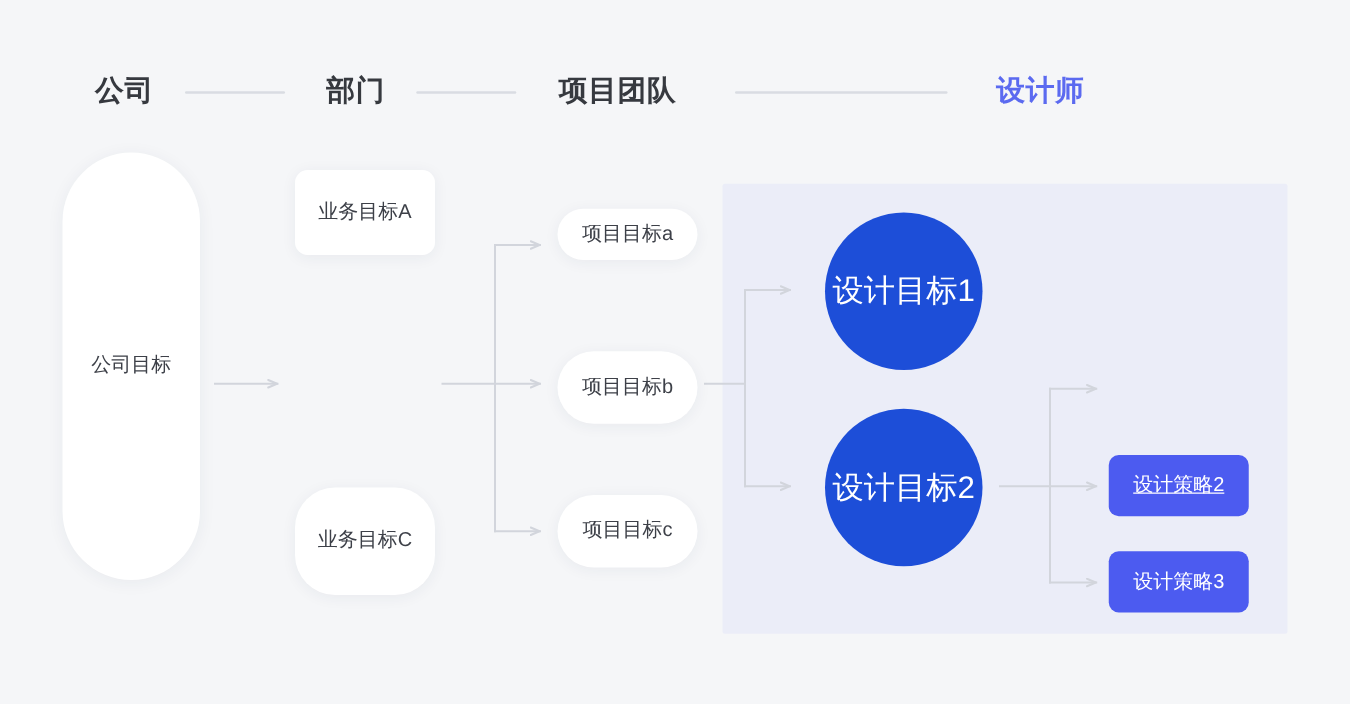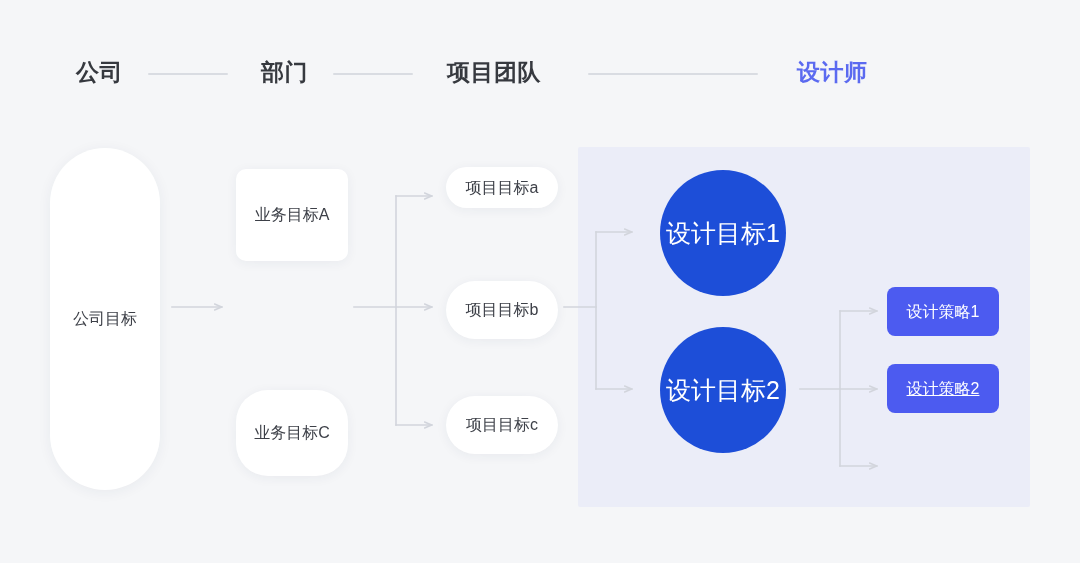--- a/index.html
+++ b/index.html
@@ -147,25 +147,25 @@
       <path d="M596,389 L632,389" marker-end="url(#arw)"></path>
 
       <path d="M800,389 L840,389"></path>
       <path d="M840,311 L840,466"></path>
       <path d="M840,311 L877,311" marker-end="url(#arw)"></path>
       <path d="M840,389 L877,389" marker-end="url(#arw)"></path>
       <path d="M840,466 L877,466" marker-end="url(#arw)"></path>
     </g>
   </svg>
 
-  <div class="node node-company" style="left:50px; top:148px; width:110px; height:342px;justify-content:center;">
+  <div class="node node-company" style="left:50px; top:122px; width:110px; height:342px;justify-content:center;">
     <span>公司目标</span>
   </div>
 
-  <div class="node node-dept" style="left:236px; top:136px; width:112px; height:92px;margin-top:33px;">
+  <div class="node node-dept" style="left:236px; top:136px; width:112px; height:68px;">
     <span>业务目标A</span>
   </div>
   <div class="node node-dept" style="left:236px; top:390px; width:112px; height:86px;border-radius:32px;">
     <span>业务目标C</span>
   </div>
 
   <div class="node node-project" style="left:446px; top:167px; width:112px; height:41px;">
     <span>项目目标a</span>
   </div>
   <div class="node node-project" style="left:446px; top:281px; width:112px; height:58px;">
@@ -175,20 +175,20 @@
     <span>项目目标c</span>
   </div>
 
   <div class="node node-goal" style="left:660px; top:170px; width:126px; height:126px;">
     <span>设计目标1</span>
   </div>
   <div class="node node-goal" style="left:660px; top:327px; width:126px; height:126px;">
     <span>设计目标2</span>
   </div>
 
-  <div class="node node-strategy" style="left:887px; top:287px; width:112px; height:49px;">
-    <span>设计策略1</span>
-  </div>
   <div class="node node-strategy" style="left:887px; top:364px; width:112px; height:49px;text-decoration:underline;">
     <span>设计策略2</span>
+  </div>
+  <div class="node node-strategy" style="left:887px; top:441px; width:112px; height:49px;">
+    <span>设计策略3</span>
   </div>
 
 </div>
 
 </body></html>

